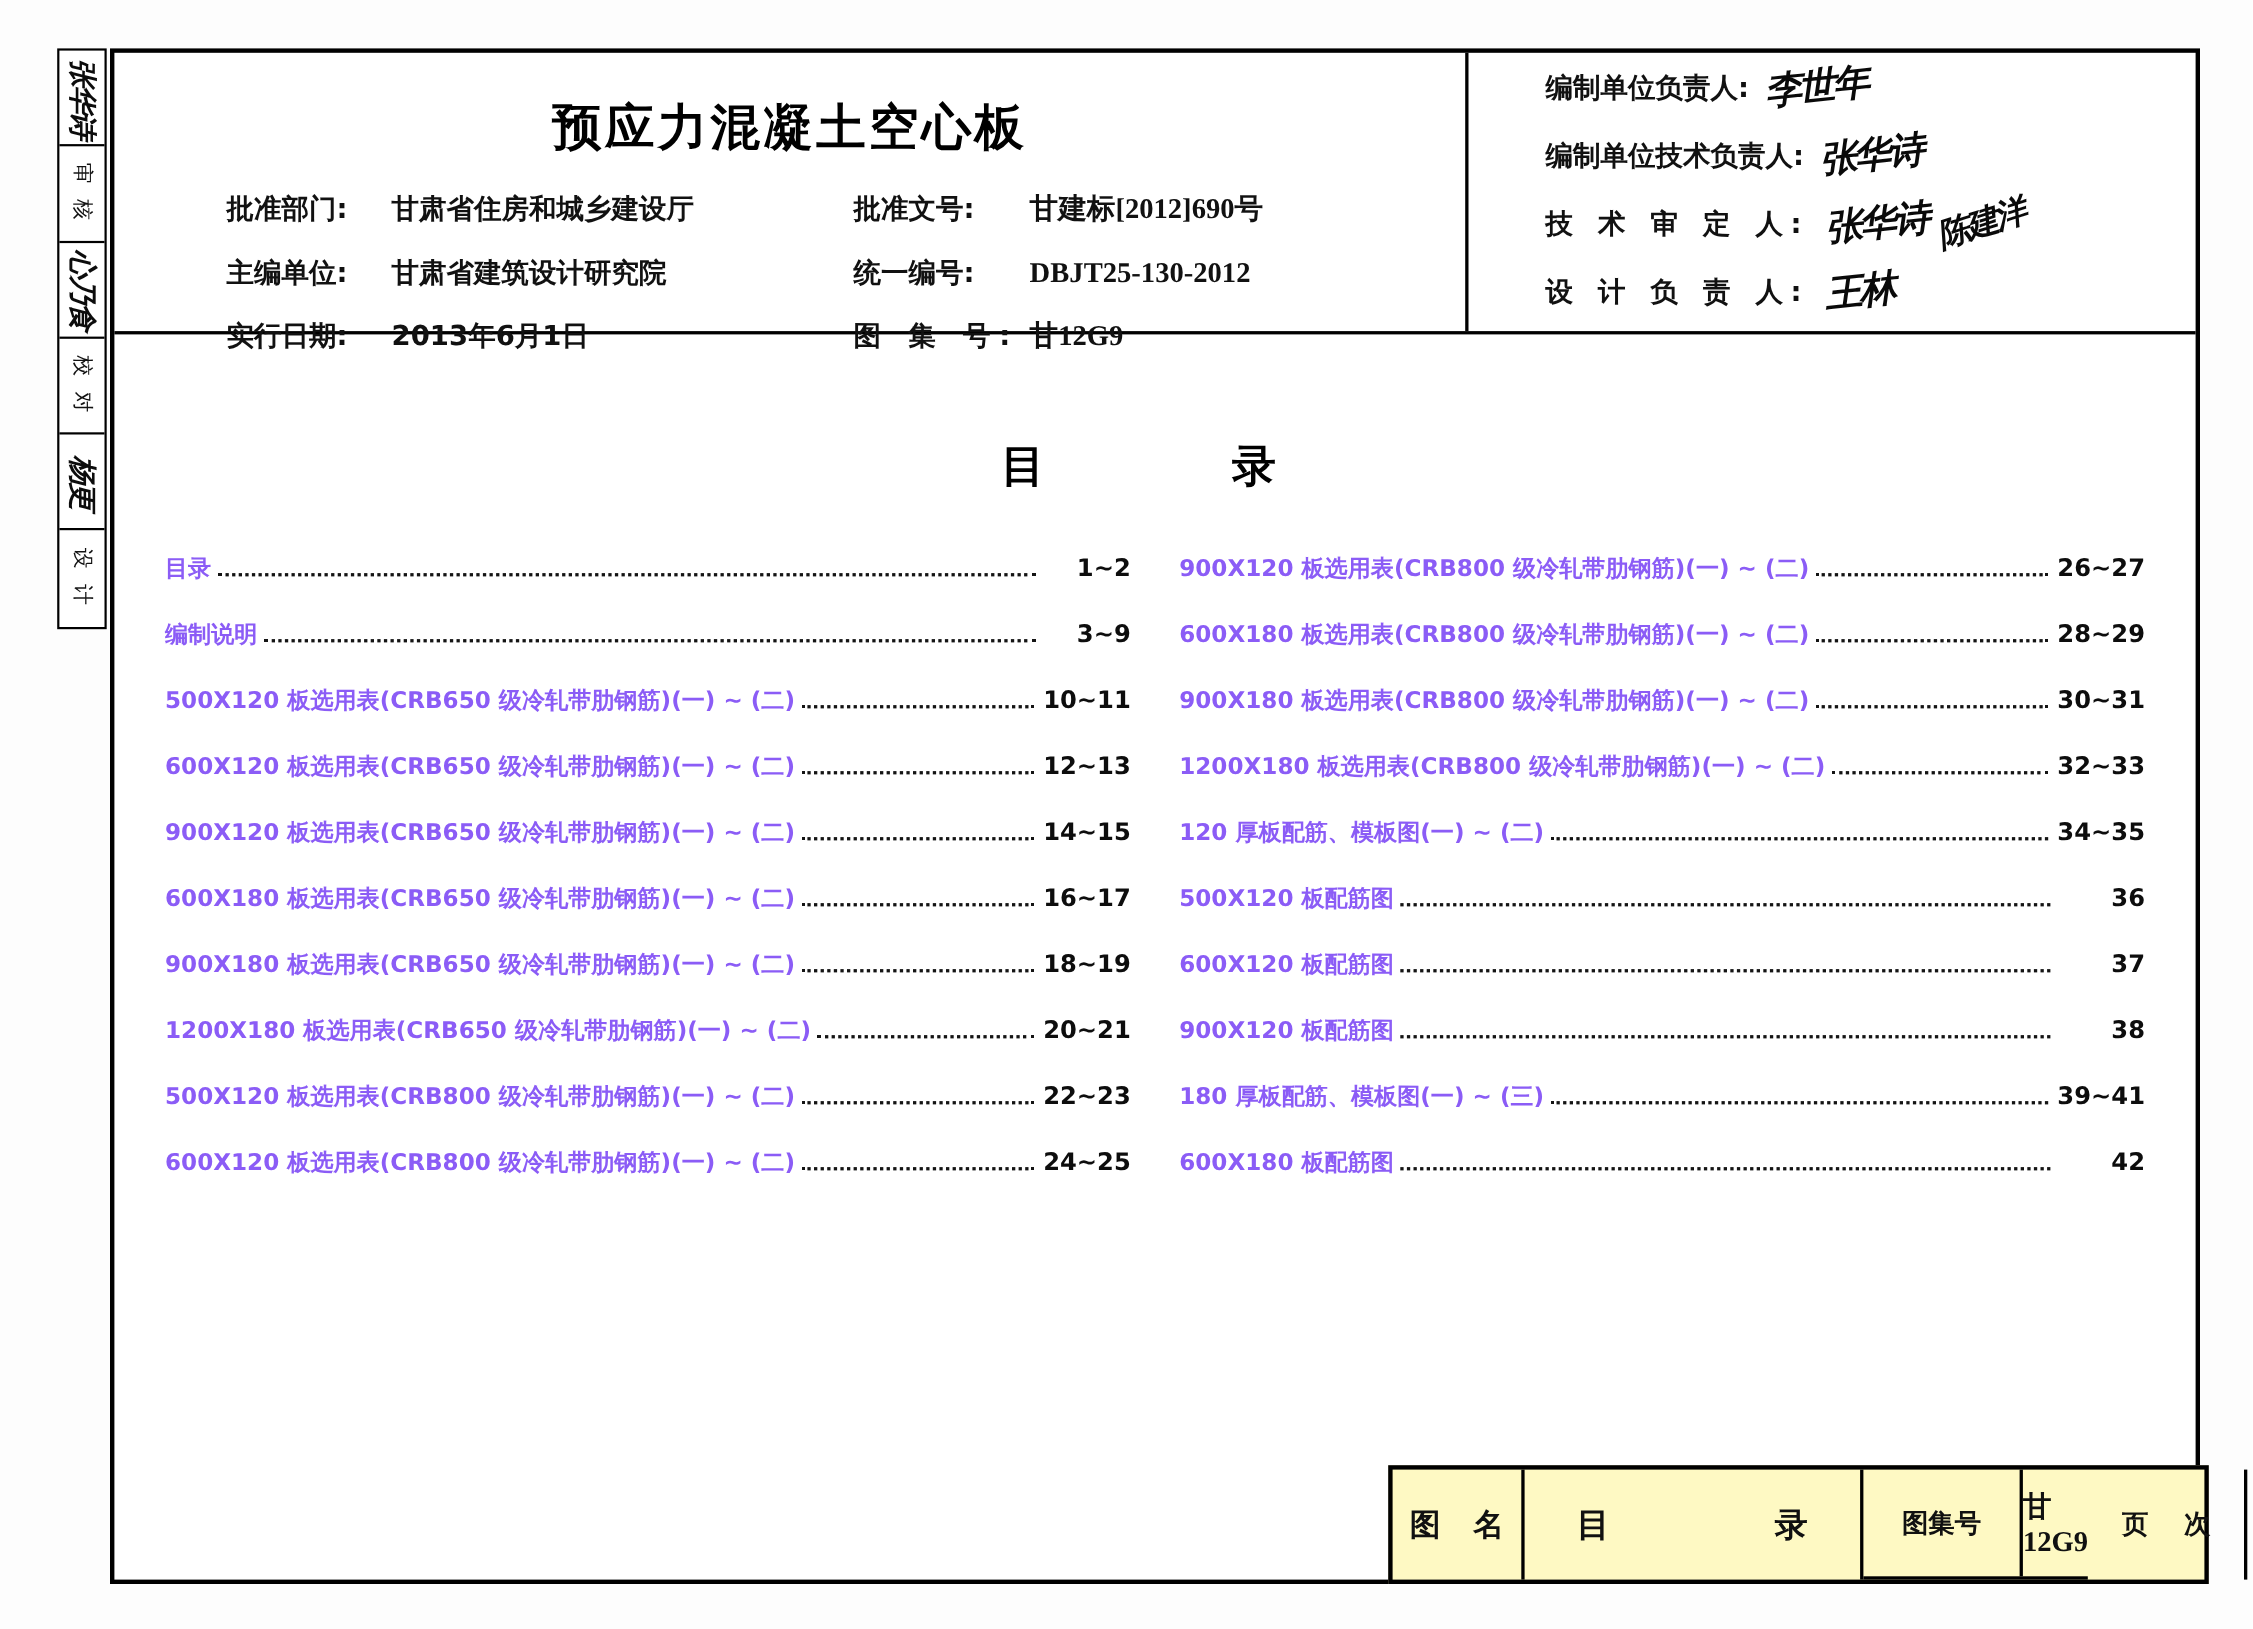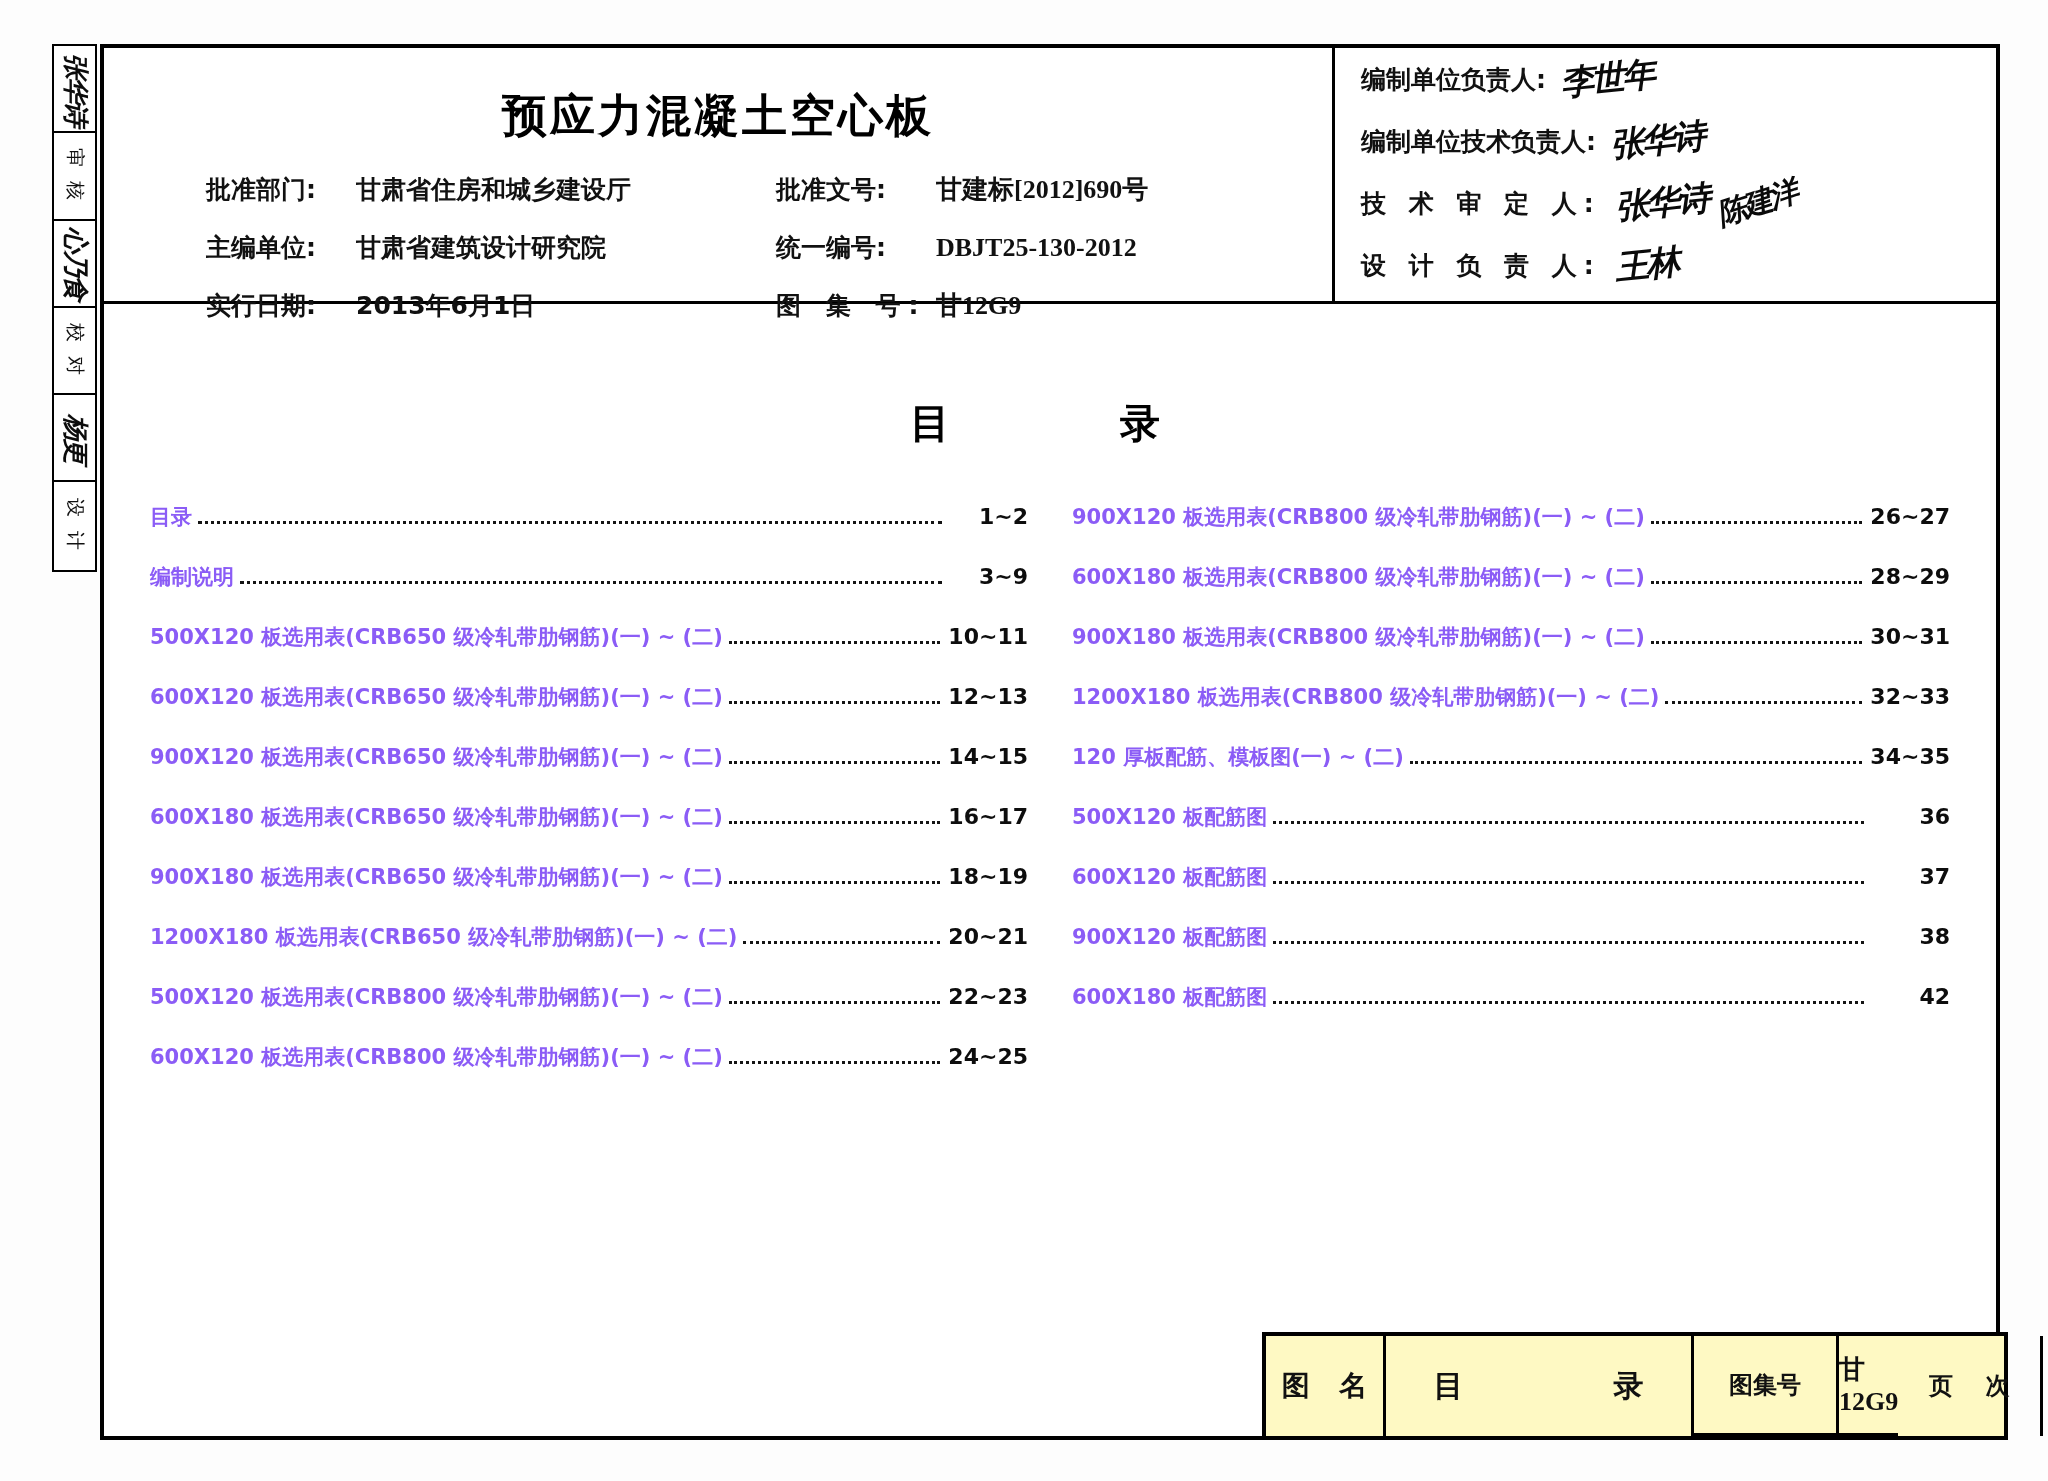--- a/index.html
+++ b/index.html
@@ -140,20 +140,21 @@
   #header-right {
     flex: 1;
     position: relative;
   }
   .sig-row {
     display: flex;
     align-items: center;
     height: 62px;
     padding-left: 26px;
     position: relative;
+    margin-left: 44px;
   }
   .sig-label {
     font-family: "DejaVu Sans", sans-serif;
     font-weight: bold;
     font-size: 25px;
     white-space: nowrap;
   }
   .sig-label.wide { letter-spacing: 7px; }
   .sig-value {
     margin-left: 14px;
@@ -486,20 +487,26 @@
             </div>
             <div class="toc-entry">
               <span class="toc-text">600X120 板配筋图</span>
               <span class="toc-dots"></span>
               <span class="toc-page">37</span>
             </div>
             <div class="toc-entry">
               <span class="toc-text">900X120 板配筋图</span>
               <span class="toc-dots"></span>
               <span class="toc-page">38</span>
+            </div>
+            <div class="toc-entry">
+              <span class="toc-text">180 厚板配筋、模板图</span>
+              <span class="toc-text sub">(一) ~ (三)</span>
+              <span class="toc-dots"></span>
+              <span class="toc-page">39~41</span>
             </div>
             <div class="toc-entry">
               <span class="toc-text">600X180 板配筋图</span>
               <span class="toc-dots"></span>
               <span class="toc-page">42</span>
             </div>
           </div>
       </div>
     </div>
 

